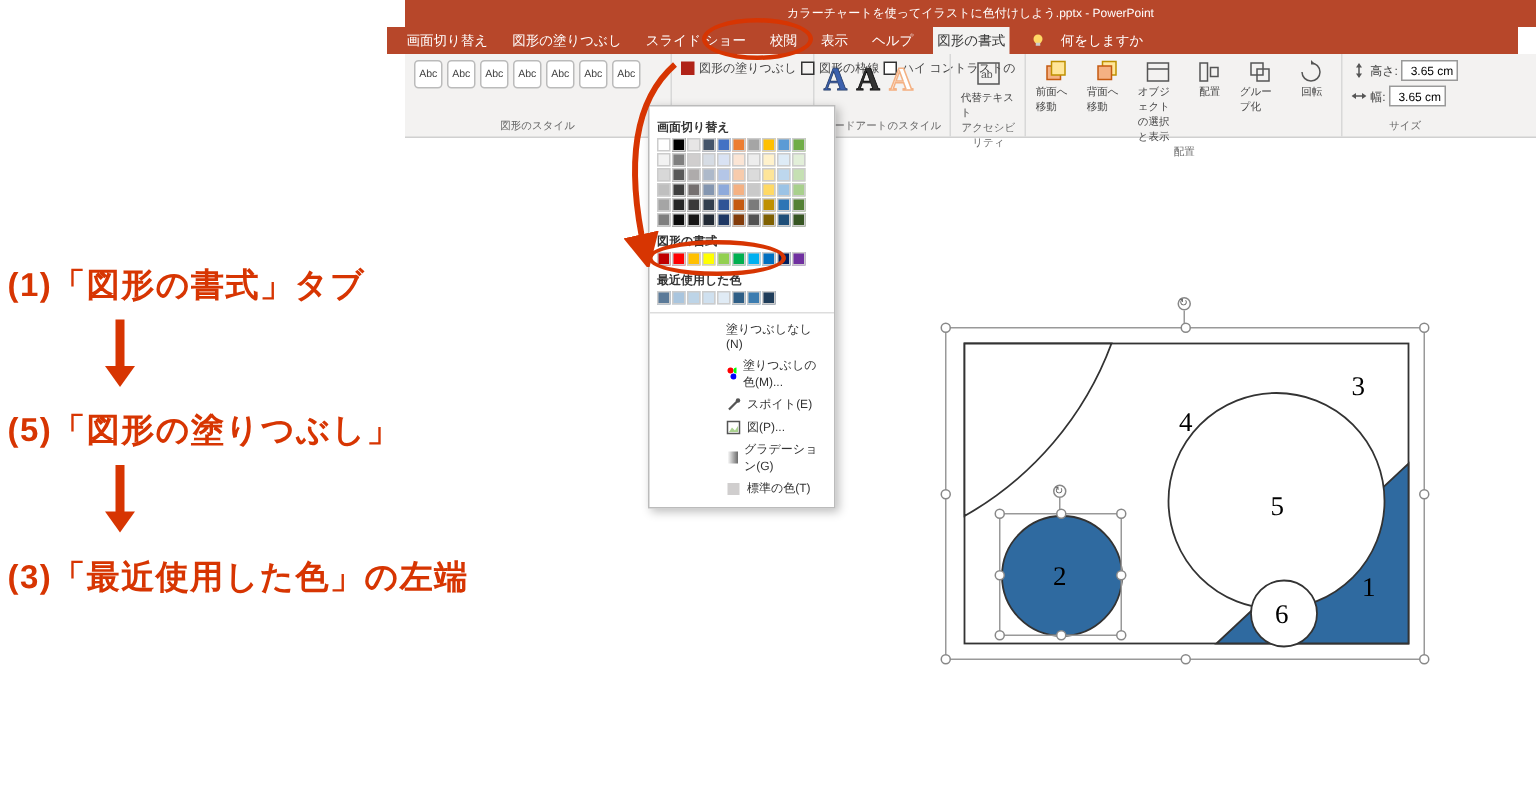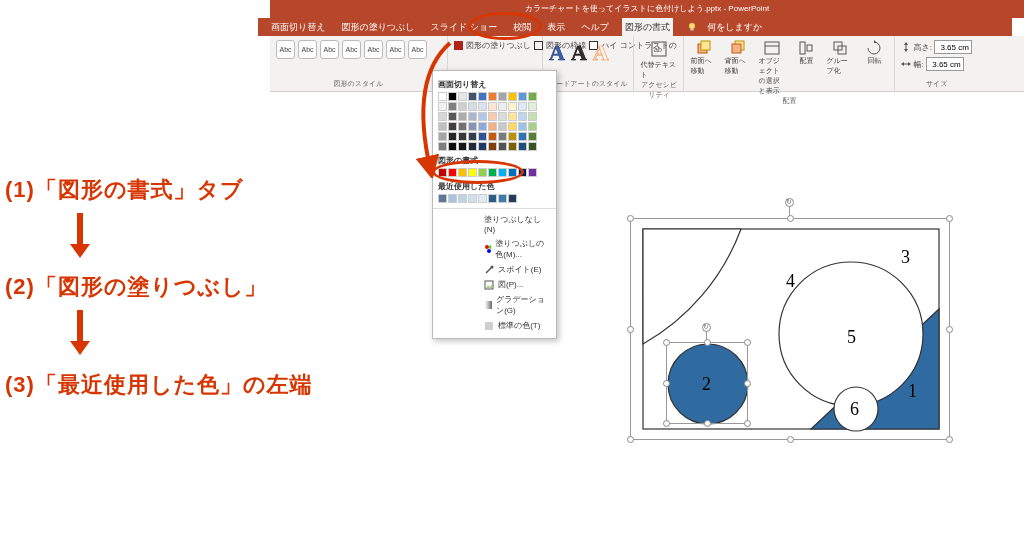--- a/index.html
+++ b/index.html
@@ -578,21 +578,21 @@
   <path d="M 55 5 Q 15 40 35 130" fill="none" stroke="#d73502" stroke-width="4" marker-end="url(#ah)"></path>
 </svg>
 
 <div class="callout-text" style="left:5px;top:175px">(1)「図形の書式」タブ</div>
 
 <svg class="red-arrow-down" style="left:65px;top:210px;width:30px;height:50px">
   <line x1="15" y1="3" x2="15" y2="38" stroke="#d73502" stroke-width="6"></line>
   <polygon points="15,48 5,34 25,34" fill="#d73502"></polygon>
 </svg>
 
-<div class="callout-text" style="left:5px;top:272px">(2)「図形の塗りつぶし」</div>
+<div class="callout-text" style="left:5px;top:272px">(5)「図形の塗りつぶし」</div>
 
 <svg class="red-arrow-down" style="left:65px;top:307px;width:30px;height:50px">
   <line x1="15" y1="3" x2="15" y2="38" stroke="#d73502" stroke-width="6"></line>
   <polygon points="15,48 5,34 25,34" fill="#d73502"></polygon>
 </svg>
 
 <div class="callout-text" style="left:5px;top:370px">(3)「最近使用した色」の左端</div>
 
 <div class="canvas">
 

